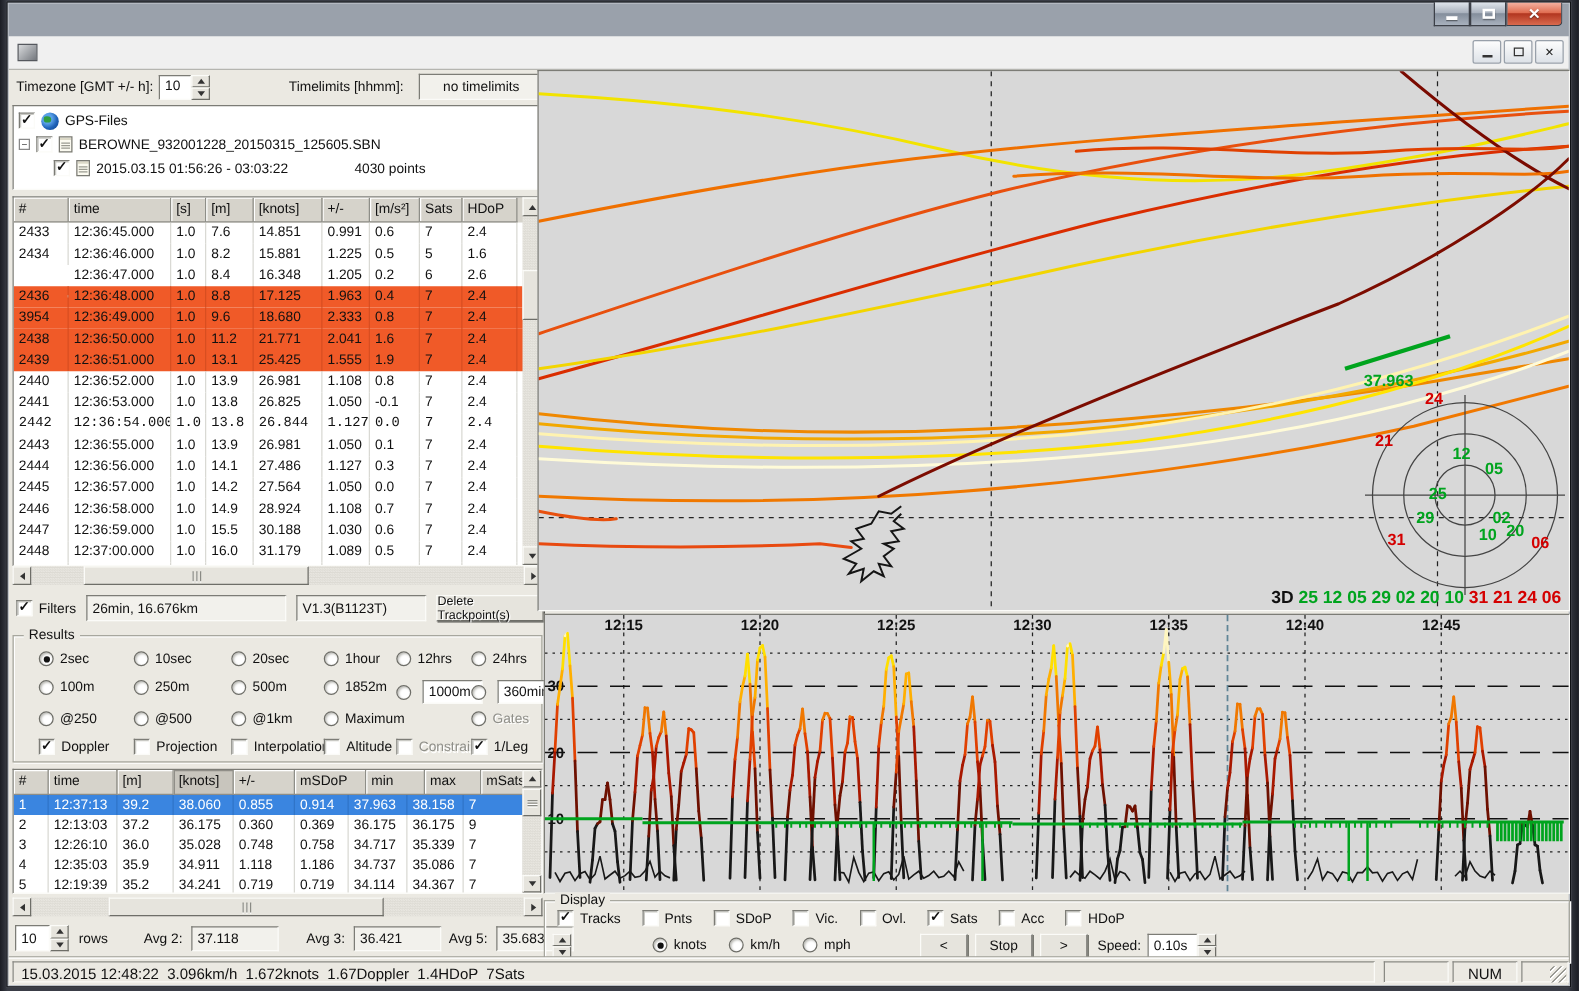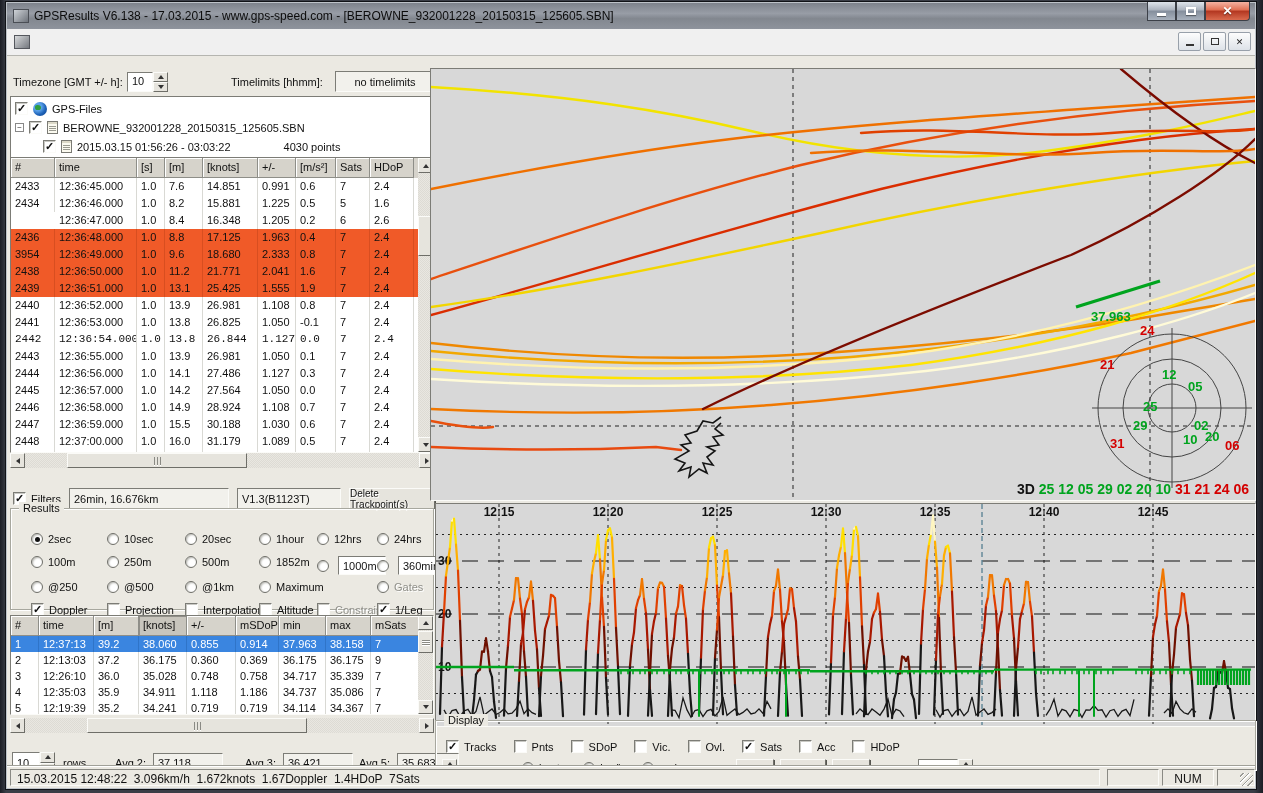--- a/index.html
+++ b/index.html
@@ -27,21 +27,21 @@
   .mdibtns{position:absolute;right:4px;top:3px;display:flex;gap:2px;}
   .mdib{width:23px;height:19px;background:linear-gradient(#fdfdfd,#dde2e8);border:1px solid #98a0aa;border-radius:2px;display:flex;align-items:center;justify-content:center;font-size:9px;color:#222;}
   .mdib .bar{width:8px;height:2px;background:#333;margin-top:7px;}
   .mdib .box{width:8px;height:7px;border:1px solid #333;background:transparent;}
   
   .client{position:absolute;left:1px;top:54px;right:1px;bottom:23px;background:#ebe9e2;}
   .lbl{font-size:11px;color:#111;}
   .sunken{border:1px solid;border-color:#7c7c76 #fbfbf8 #fbfbf8 #7c7c76;background:#fff;}
   .sunken2{border:1px solid;border-color:#7c7c76 #fbfbf8 #fbfbf8 #7c7c76;background:#f2f1ec;}
   .field{font-size:11px;padding:2px 4px;color:#111;overflow:hidden;white-space:nowrap;}
-  .abs{position:absolute;margin-top:12px;}
+  .abs{position:absolute;}
   
   .spin{display:flex;flex-direction:column;width:15px;}
   .spin div{flex:1;border:1px solid;border-color:#fbfbf8 #6e6e68 #6e6e68 #fbfbf8;background:#e6e4dd;display:flex;align-items:center;justify-content:center;}
   .tri-u{width:0;height:0;border-left:3px solid transparent;border-right:3px solid transparent;border-bottom:4px solid #333;}
   .tri-d{width:0;height:0;border-left:3px solid transparent;border-right:3px solid transparent;border-top:4px solid #333;}
   .tri-l{width:0;height:0;border-top:3px solid transparent;border-bottom:3px solid transparent;border-right:4px solid #333;}
   .tri-r{width:0;height:0;border-top:3px solid transparent;border-bottom:3px solid transparent;border-left:4px solid #333;}
   
   .cb{display:inline-flex;align-items:center;gap:5px;font-size:11px;color:#111;}
   .cb .box{width:13px;height:13px;background:#fff;border:1px solid;border-color:#7c7c76 #fbfbf8 #fbfbf8 #7c7c76;box-shadow:inset 1px 1px 0 #c9c9c4;display:flex;align-items:center;justify-content:center;font-size:11px;font-weight:bold;color:#111;line-height:1;}
@@ -82,24 +82,20 @@
   .statusbar{position:absolute;left:1px;bottom:1px;right:1px;height:22px;background:#ebe9e2;border-top:1px solid #fff;box-shadow:0 -1px 0 #a0a098;}
   .statuscell{position:absolute;top:2px;bottom:2px;border:1px solid;border-color:#8a8a84 #fbfbf8 #fbfbf8 #8a8a84;font-size:12px;color:#111;padding:2px 6px;white-space:pre;overflow:hidden;}
   svg text{font-family:"Liberation Sans",sans-serif;}
 </style>
 </head>
 <body>
 <div id="stage">
 
 <div class="window">
 
-  <div class="titlebar">
-    <div class="title-icon"></div>
-    <div class="title-text">GPSResults V6.138 - 17.03.2015 - www.gps-speed.com - [BEROWNE_932001228_20150315_125605.SBN]</div>
-  </div>
   <div class="winbtns">
     <div class="wbtn min">
           <span class="glyph-min"></span>
         </div>
     <div class="wbtn max">
           <span class="glyph-max"></span>
         </div>
     <div class="wbtn close">
           <span class="glyph-x">✕</span>
         </div>
@@ -548,21 +544,21 @@
           </div>
     </div>
 
     <div class="tbl" style="left:3px;top:559px;width:424px;height:100px;" id="tbl-results">
           <div class="hdr">
             <div class="hcell" style="width: 28px;">#</div>
             <div class="hcell" style="width: 55px;">time</div>
             <div class="hcell" style="width: 45px;">[m]</div>
             <div class="hcell pressed" style="width: 48px;">[knots]</div>
             <div class="hcell" style="width: 49px;">+/-</div>
-            <div class="hcell" style="width: 43px;">mSDoP</div>
+            <div class="hcell" style="width: 57px;">mSDoP</div>
             <div class="hcell" style="width: 47px;">min</div>
             <div class="hcell" style="width: 45px;">max</div>
             <div class="hcell" style="width: 48px;">mSats</div>
           </div>
           <div class="trow sel-blue" style="height: 16px;">
             <div class="tcell" style="width: 28px;">1</div>
             <div class="tcell" style="width: 55px;">12:37:13</div>
             <div class="tcell" style="width: 45px;">39.2</div>
             <div class="tcell" style="width: 48px;">38.060</div>
             <div class="tcell" style="width: 49px;">0.855</div>

